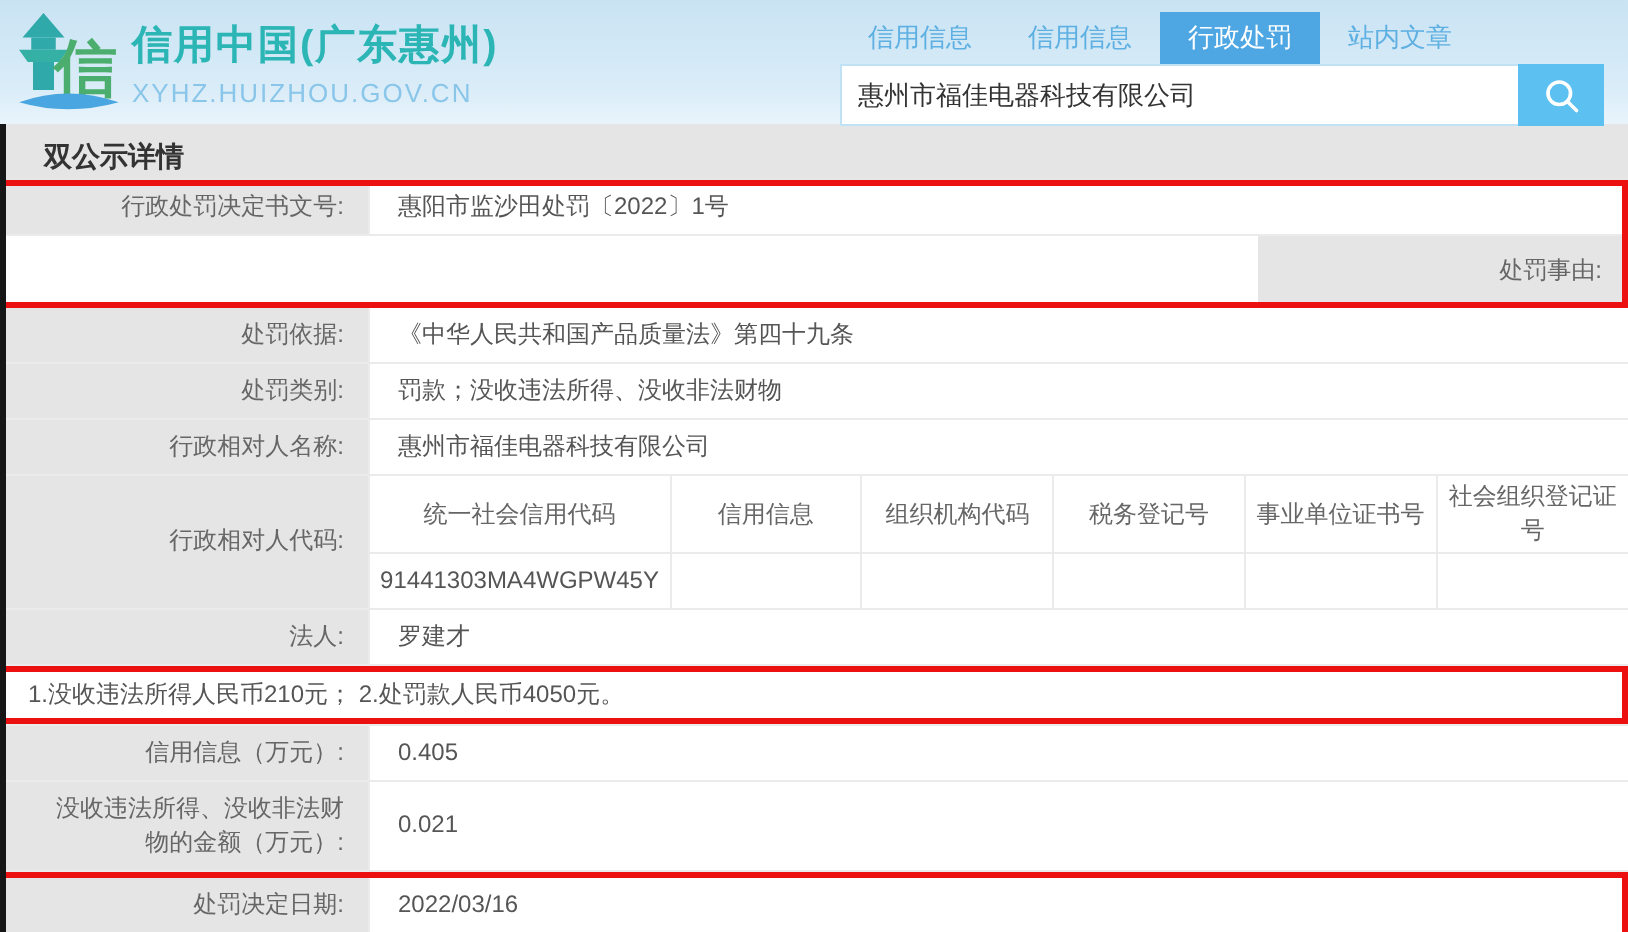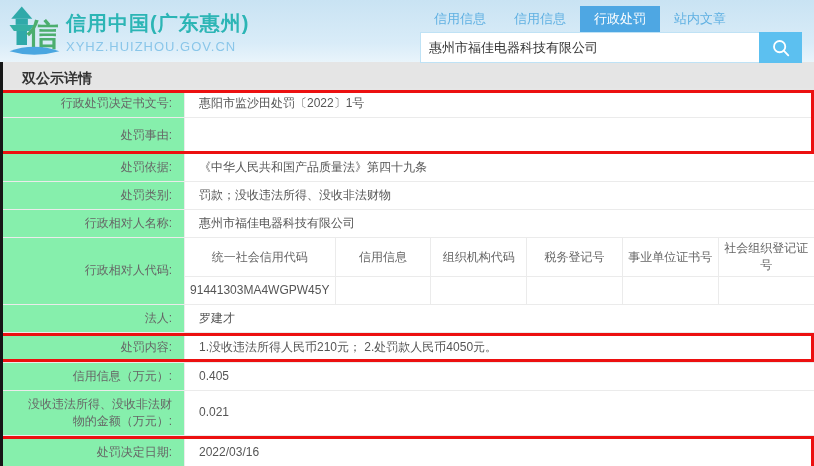--- a/index.html
+++ b/index.html
@@ -43,31 +43,31 @@
   
   .section-bar {
     height: 28px; background: #e5e5e5; border-bottom: 2px solid #e6e6e6;
     display: flex; align-items: flex-end; padding-left: 22px;
   }
   .section-title { font-size: 14px; font-weight: bold; color: #333; }
   
   .detail-table { width: 100%; }
   .row { display: flex; border-bottom: 1px solid #ebebeb; background: #fff; }
   .lbl {
-    width: 185px; min-width: 185px; background: #86efac; border-right: 1px solid #ebebeb;
+    width: 185px; min-width: 185px; background: #e5e5e5; border-right: 1px solid #ebebeb;
     font-size: 12px; color: #666; text-align: right;
     display: flex; align-items: center; justify-content: flex-end;
     padding: 5px 12px 5px 18px; line-height: 17px;
   }
   .val {
     flex: 1; font-size: 12px; color: #555; display: flex; align-items: center;
     padding: 5px 14px; line-height: 17px;
   }
   .h28 { min-height: 28px; } .h30 { min-height: 30px; } .h32 { min-height: 32px; }
-  .h34 { min-height: 34px; } .h36 { min-height: 36px; } .h54 { min-height: 54px; }
+  .h34 { min-height: 34px; } .h36 { min-height: 36px; justify-content: flex-end; } .h54 { min-height: 54px; }
   
   .val.no-pad { padding: 0; align-items: stretch; }
   .code-table { width: 100%; border-collapse: collapse; table-layout: fixed; }
   .code-table th, .code-table td {
     border-left: 1px solid #ebebeb; font-size: 12px; font-weight: normal;
     text-align: center; color: #666; height: 27px; padding: 2px 4px;
   }
   .code-table th { border-bottom: 1px solid #ebebeb; }
   .code-table th:first-child, .code-table td:first-child { border-left: none; width: 150px; }
   .code-table td { color: #555; }
@@ -176,21 +176,20 @@
         </table>
     </div>
   </div>
 
   <div class="row h28">
     <div class="lbl">法人:</div>
     <div class="val">罗建才</div>
   </div>
 
   <div class="row h30 redbox">
-    <div class="lbl">处罚内容:</div>
     <div class="val">1.没收违法所得人民币210元；  2.处罚款人民币4050元。</div>
   </div>
 
   <div class="row h28">
     <div class="lbl">信用信息（万元）:</div>
     <div class="val">0.405</div>
   </div>
 
   <div class="row h32">
     <div class="lbl">没收违法所得、没收非法财物的金额（万元）:</div>

